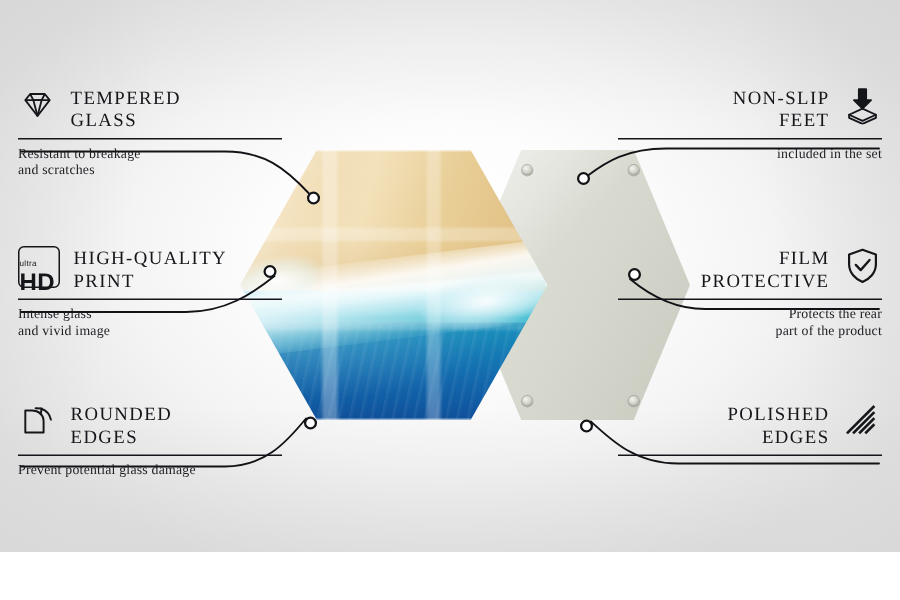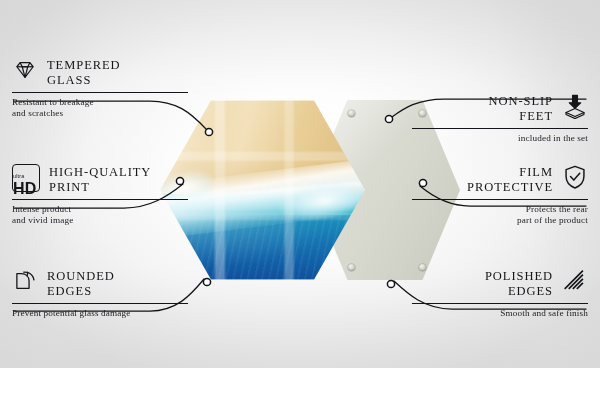--- a/index.html
+++ b/index.html
@@ -234,21 +234,21 @@
         <span class="u">ultra</span>
         <span class="h">HD</span>
       </div>
       <div class="title">
         <div>HIGH-QUALITY</div>
         <div>PRINT</div>
       </div>
     </div>
     <div class="rule"></div>
     <div class="desc">
-      <div>Intense product</div>
+      <div>Intense glass</div>
       <div>and vivid image</div>
     </div>
   </div>
 
   <div class="feat left" style="top:268px;">
     <div class="head">
       <svg class="ico" viewBox="0 0 32 32">
         <g fill="none" stroke="#15161a" stroke-width="1.6" stroke-linecap="round" stroke-linejoin="round">
           <path d="M6,7 V25 H21 V16 C21,10.5 17,7 11.5,7 Z"></path>
           <path d="M19,5.5 C23.5,7 26.2,10.3 27,14.5"></path>
@@ -259,21 +259,21 @@
         <div>ROUNDED</div>
         <div>EDGES</div>
       </div>
     </div>
     <div class="rule"></div>
     <div class="desc">
       <div>Prevent potential glass damage</div>
     </div>
   </div>
 
-  <div class="feat right" style="top:57px;margin-top:36px;">
+  <div class="feat right" style="top:57px;">
     <div class="head">
       <svg class="ico" viewBox="0 0 32 32">
         <g fill="none" stroke="#15161a" stroke-width="1.5" stroke-linejoin="round" stroke-linecap="round">
           <path d="M13,3 H19 V12 H23 L16,19 L9,12 H13 Z" fill="#15161a"></path>
           <path d="M16,19 L27,24 L16,29 L5,24 Z"></path>
           <path d="M5,24 V26.5 L16,31.5 L27,26.5 V24"></path>
         </g>
       </svg>
       <div class="title">
         <div>NON-SLIP</div>
@@ -313,18 +313,15 @@
           <path d="M14,25 L25,14"></path>
           <path d="M19,25 L25,19"></path>
         </g>
       </svg>
       <div class="title">
         <div>POLISHED</div>
         <div>EDGES</div>
       </div>
     </div>
     <div class="rule"></div>
-    <div class="desc">
-      <div>Smooth and safe finish</div>
-    </div>
   </div>
 
 </div>
 
 </body></html>

